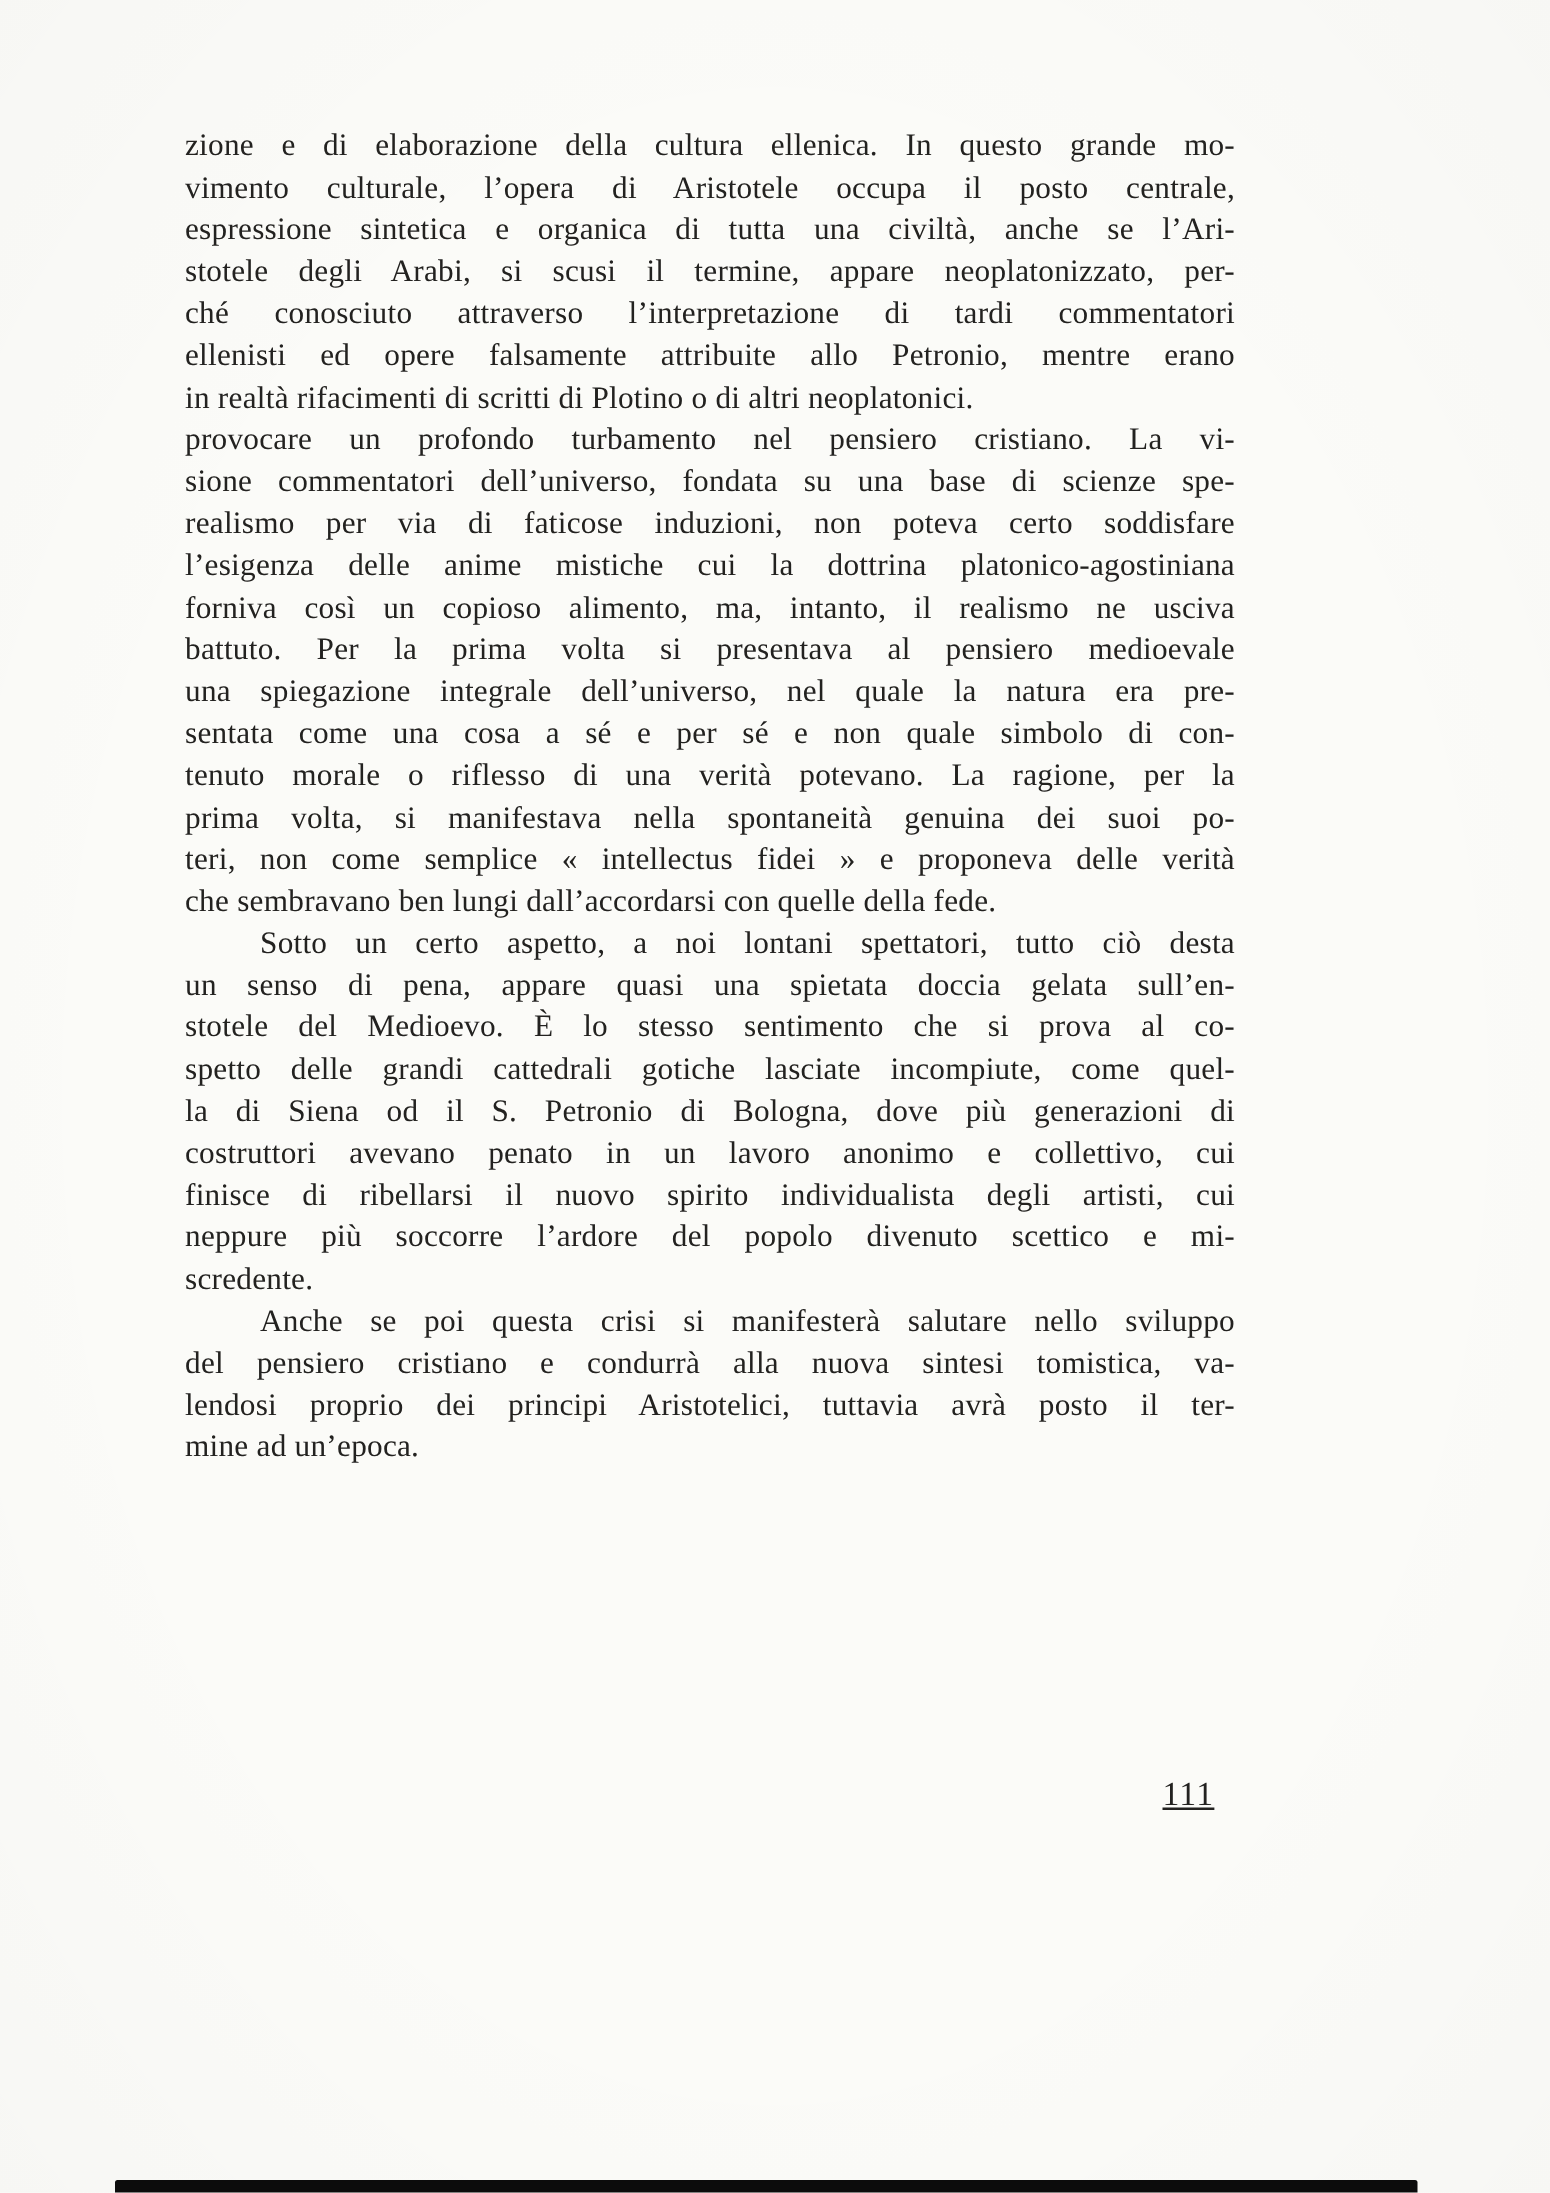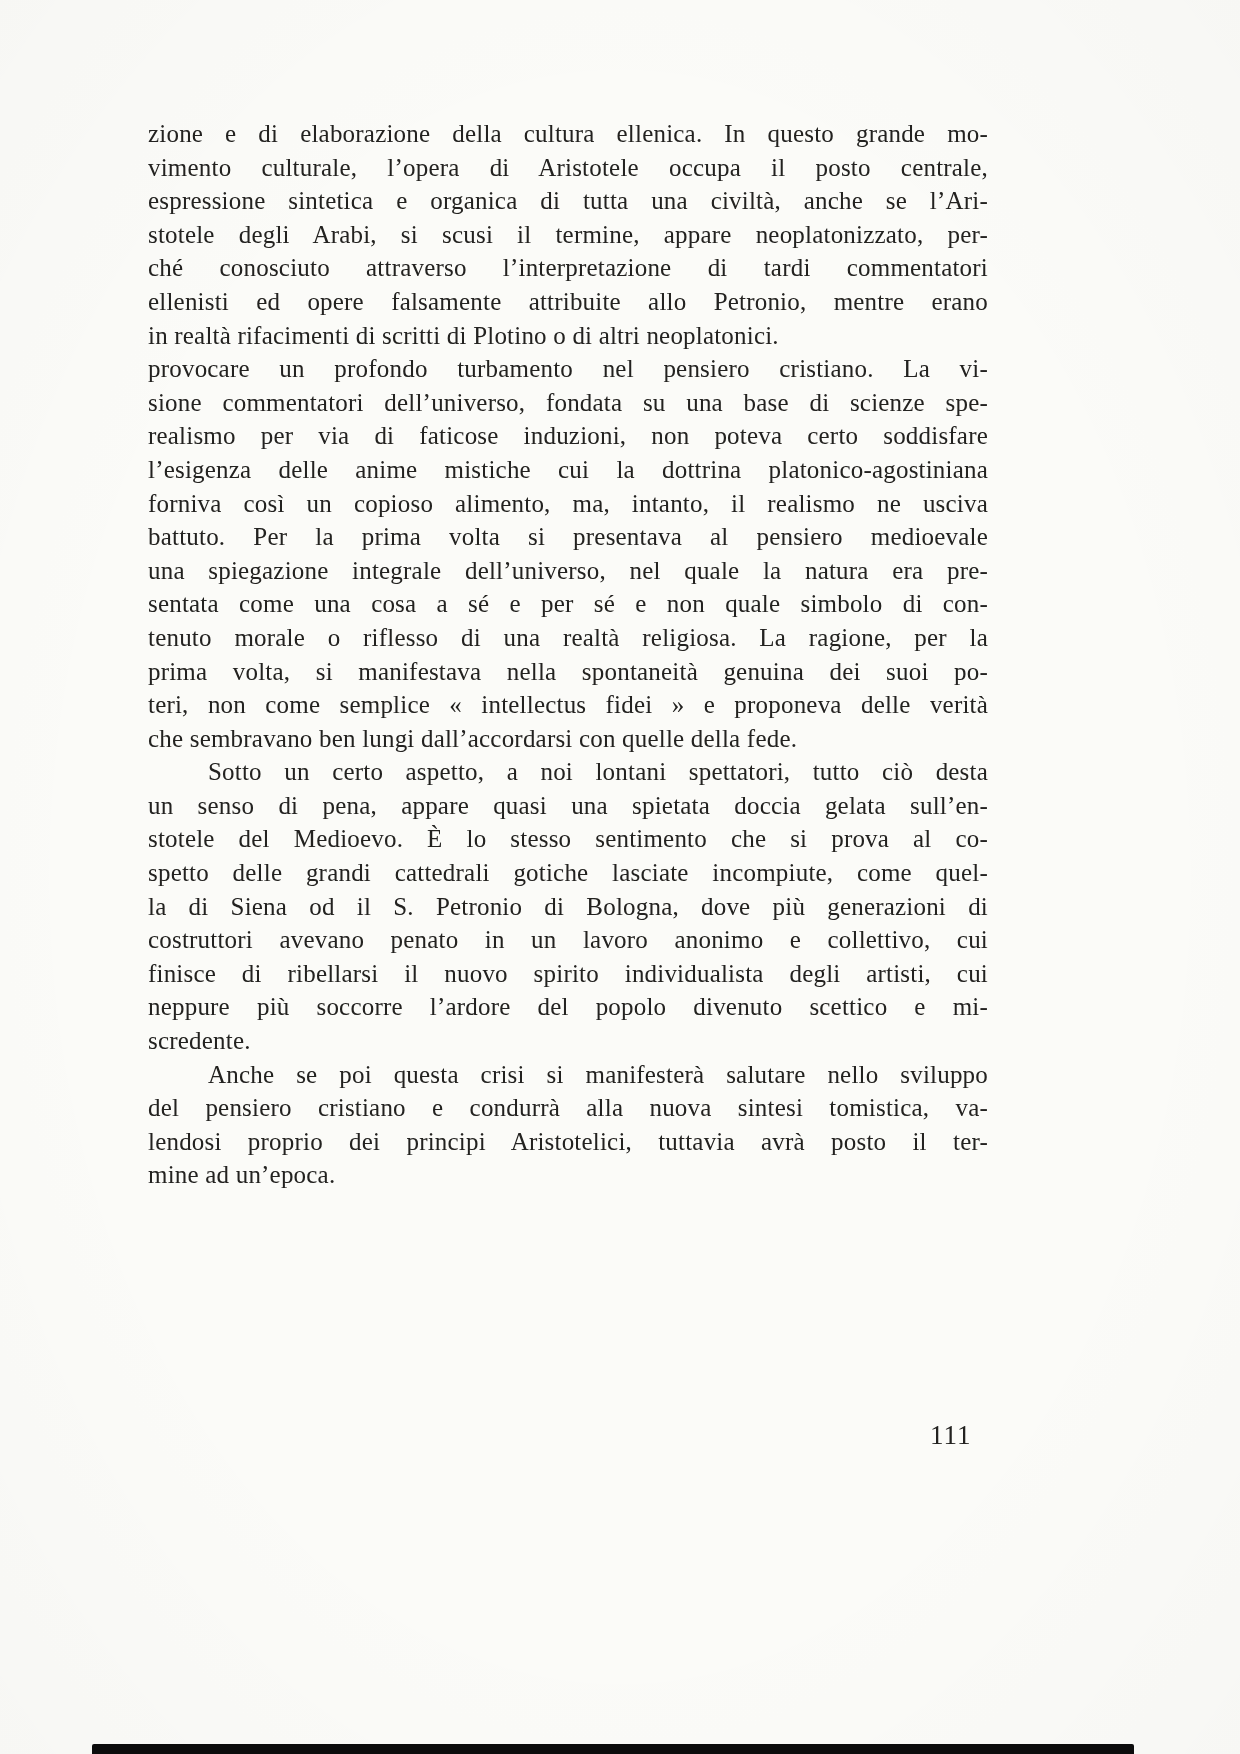--- a/index.html
+++ b/index.html
@@ -22,21 +22,20 @@
       radial-gradient(ellipse at 50% 50%, rgba(0,0,0,0) 60%, rgba(0,0,0,0.015) 100%),
       #fbfbf8;
   }
   .text-block {
     position: absolute;
     left: 148px;
     top: 100px;
     width: 840px;
     font-size: 25px;
     line-height: 33.6px;
-    margin-top: 17px;
   }
   .paragraph {
     margin: 0;
   }
   .line {
     text-align: justify;
     text-align-last: justify;
     letter-spacing: 0.2px;
   }
   .line.last {
@@ -44,20 +43,21 @@
   }
   .line.first-indent {
     text-indent: 60px;
   }
   .page-number {
     position: absolute;
     left: 930px;
     top: 1420px;
     font-size: 27px;
     letter-spacing: 1px;
+    text-decoration: underline;
   }
   .scan-bar {
     position: absolute;
     left: 92px;
     top: 1744px;
     width: 1042px;
     height: 10px;
     background: #0c0c0c;
     border-radius: 2px 2px 0 0;
   }
@@ -78,21 +78,21 @@
       </div>
       <div class="paragraph">
         <div class="line">provocare un profondo turbamento nel pensiero cristiano. La vi-</div>
         <div class="line">sione commentatori dell’universo, fondata su una base di scienze spe-</div>
         <div class="line">realismo per via di faticose induzioni, non poteva certo soddisfare</div>
         <div class="line">l’esigenza delle anime mistiche cui la dottrina platonico-agostiniana</div>
         <div class="line">forniva così un copioso alimento, ma, intanto, il realismo ne usciva</div>
         <div class="line">battuto. Per la prima volta si presentava al pensiero medioevale</div>
         <div class="line">una spiegazione integrale dell’universo, nel quale la natura era pre-</div>
         <div class="line">sentata come una cosa a sé e per sé e non quale simbolo di con-</div>
-        <div class="line">tenuto morale o riflesso di una realtà religiosa. La ragione, per la</div>
+        <div class="line">tenuto morale o riflesso di una verità potevano. La ragione, per la</div>
         <div class="line">prima volta, si manifestava nella spontaneità genuina dei suoi po-</div>
         <div class="line">teri, non come semplice « intellectus fidei » e proponeva delle verità</div>
         <div class="line last">che sembravano ben lungi dall’accordarsi con quelle della fede.</div>
       </div>
       <div class="paragraph">
         <div class="line first-indent">Sotto un certo aspetto, a noi lontani spettatori, tutto ciò desta</div>
         <div class="line">un senso di pena, appare quasi una spietata doccia gelata sull’en-</div>
         <div class="line">stotele del Medioevo. È lo stesso sentimento che si prova al co-</div>
         <div class="line">spetto delle grandi cattedrali gotiche lasciate incompiute, come quel-</div>
         <div class="line">la di Siena od il S. Petronio di Bologna, dove più generazioni di</div>

